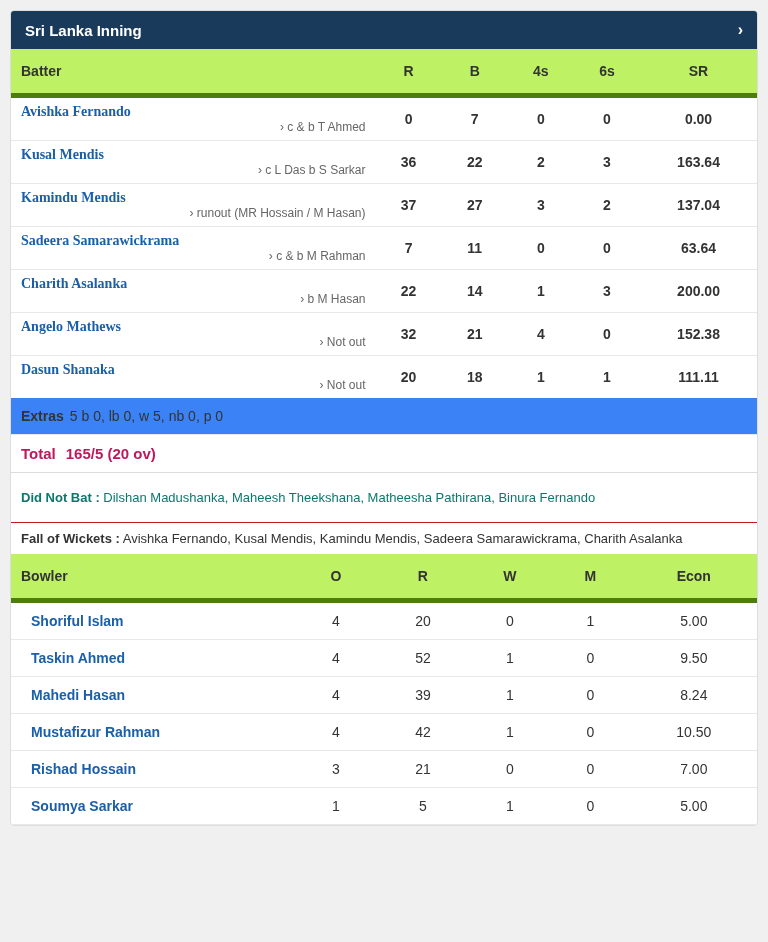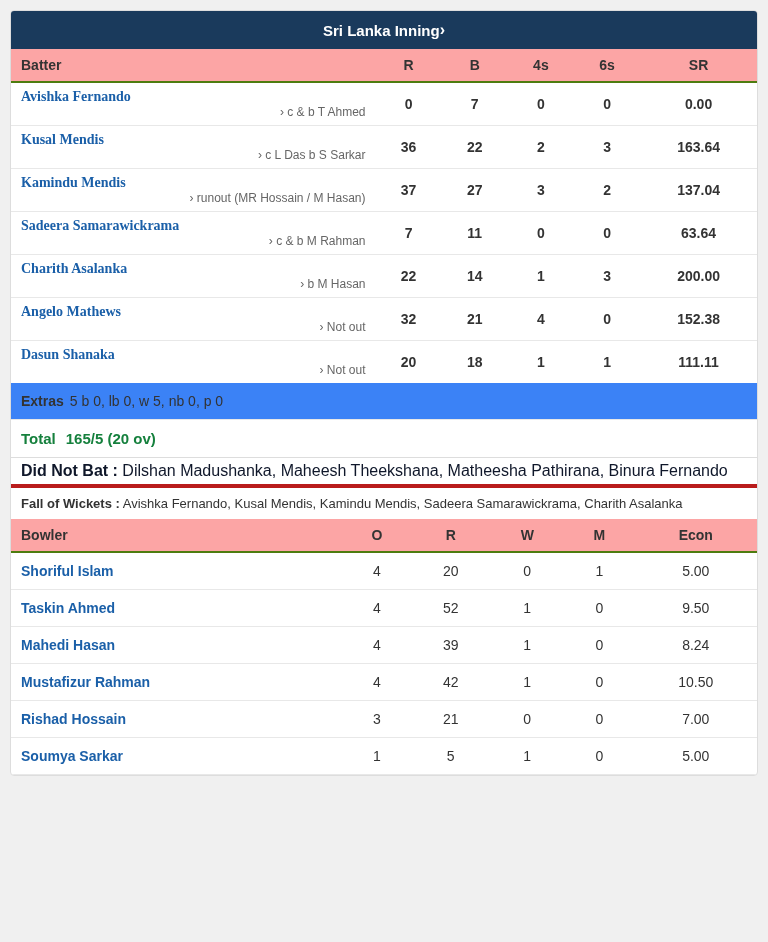--- a/index.html
+++ b/index.html
@@ -18,38 +18,38 @@
       border-radius: 4px;
       overflow: hidden;
     }
     .section-header {
       background: #1a3a5c;
       color: #fff;
       padding: 10px 14px;
       font-size: 15px;
       font-weight: bold;
       display: flex;
-      justify-content: center;
+      justify-content: space-between;
       align-items: center;
     }
     .section-header .chevron {
       font-size: 16px;
     }
     table {
       width: 100%;
       border-collapse: collapse;
     }
     .batter-table thead tr th,
     .bowler-table thead tr th {
-      background: #fca5a5;
-      padding: 8px 10px;
+      background: #bef264;
+      padding: 14px 10px;
       text-align: left;
       font-weight: 600;
       color: #333;
-      border-bottom: 2px solid #4d7c0f;
+      border-bottom: 5px solid #4d7c0f;
     }
     .batter-table thead tr th:not(:first-child),
     .bowler-table thead tr th:not(:first-child) {
       text-align: center;
     }
     .batter-table tbody tr,
     .bowler-table tbody tr {
       border-bottom: 1px solid #e8e8e8;
     }
     .batter-table tbody tr:last-child,
@@ -81,45 +81,45 @@
     }
     .extras-row td {
       padding: 10px 10px;
       background: #3b82f6;
       color: #333;
       font-size: 14px;
     }
     .total-row td {
       padding: 10px 10px;
       font-weight: bold;
-      color: #15803d;
+      color: #be185d;
       font-size: 15px;
     }
     .dnb-row td {
-      padding: 4px 10px;
-      color: #0f172a;
-      font-size: 16px;
+      padding: 17px 10px;
+      color: #0f766e;
+      font-size: 13px;
       border-top: 1px solid #ddd;
     }
     .fow-row td {
       padding: 8px 10px;
       color: #333;
       font-size: 13px;
-      border-top: 4px solid #b91c1c;
+      border-top: 1px solid #b91c1c;
     }
     .bowler-section-header {
       background: #e8edf2;
     }
     .bowler-name {
       color: #1a5fa8;
       font-weight: 600;
       cursor: pointer;
     }
     .bowler-table tbody tr td {
-      padding: 10px 10px;
+      padding: 10px 20px;
       color: #333;
     }
     .bowler-table tbody tr td:not(:first-child) {
       text-align: center;
     }
     .dnb-label { font-weight: bold; }
     .fow-label { font-weight: bold; }
   </style>
 </head>
 <body>

